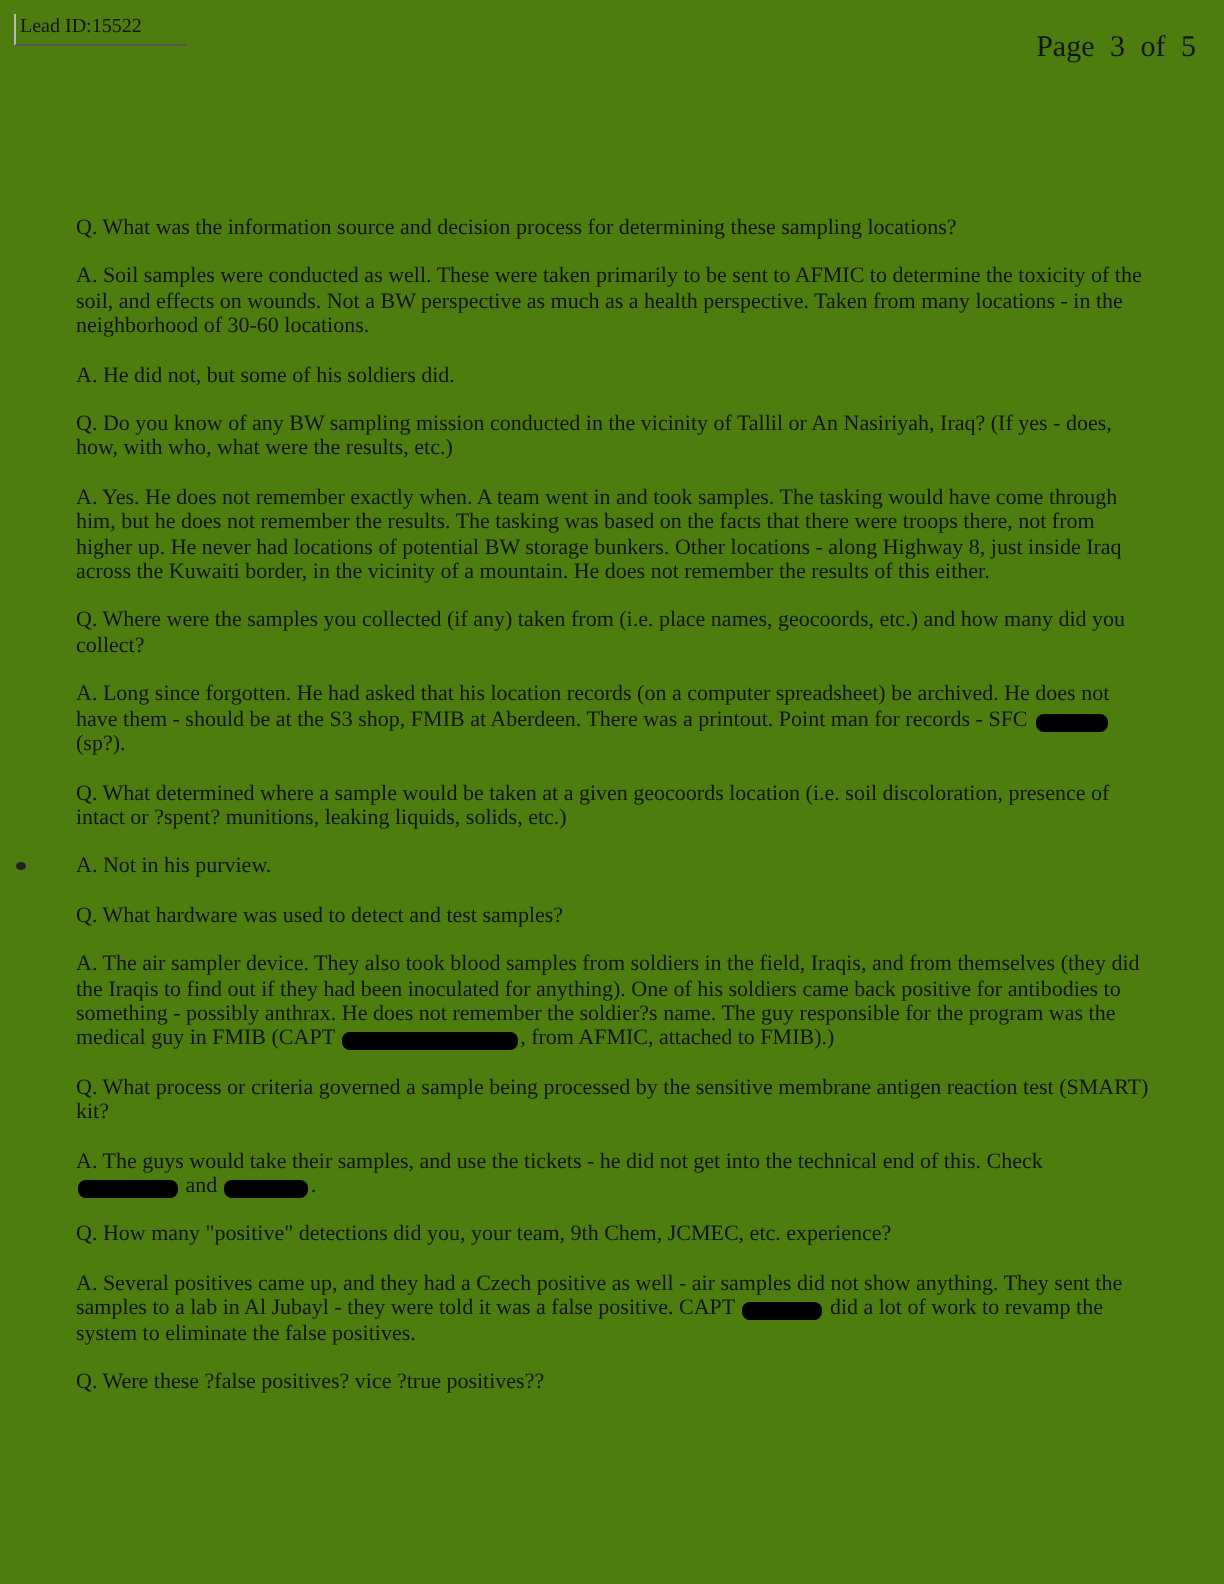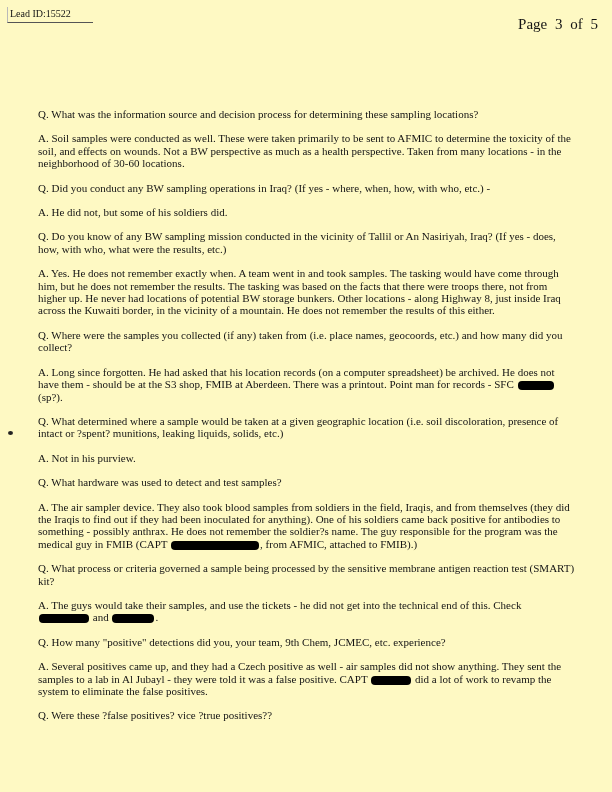--- a/index.html
+++ b/index.html
@@ -1,21 +1,21 @@
 <!DOCTYPE html>
 <html><head>
 <meta charset="utf-8">
 <style>
   html, body { margin: 0; padding: 0; background: #9a9a9a; }
   .page {
     position: relative;
     width: 612px;
     height: 792px;
     margin: 0 auto;
-    background: #fef9c3;
+    background: #4d7c0f;
     font-family: "Liberation Serif", serif;
     color: #141414;
     box-sizing: border-box;
     overflow: hidden;
   }
   .lead-id {
     position: absolute;
     top: 7px;
     left: 7px;
     font-size: 10px;
@@ -64,27 +64,26 @@
 </head>
 <body>
 
 <div class="page">
   <div class="lead-id">Lead ID:15522</div>
   <div class="page-num">Page 3 of 5</div>
   <div class="scan-speck"></div>
   <div class="content" id="qa-content">
       <p class="para">Q.  What was the information source and decision process for determining these sampling locations?</p>
       <p class="para">A.  Soil samples were conducted as well.  These were taken primarily to be sent to AFMIC to determine the toxicity of the soil, and effects on wounds.  Not a BW perspective as much as a health perspective.  Taken from many locations - in the neighborhood of 30-60 locations.</p>
-      <p class="para">Q.  Did you conduct any BW sampling operations in Iraq? (If yes - where, when, how, with who, etc.) -</p>
       <p class="para">A.  He did not, but some of his soldiers did.</p>
       <p class="para">Q.  Do you know of any BW sampling mission conducted in the vicinity of Tallil or An Nasiriyah, Iraq? (If yes - does, how, with who, what were the results, etc.)</p>
       <p class="para">A.  Yes.  He does not remember exactly when.  A team went in and took samples.  The tasking would have come through him, but he does not remember the results.  The tasking was based on the facts that there were troops there, not from higher up.  He never had locations of potential BW storage bunkers.  Other locations - along Highway 8, just inside Iraq across the Kuwaiti border, in the vicinity of a mountain.  He does not remember the results of this either.</p>
       <p class="para">Q.  Where were the samples you collected (if any) taken from (i.e. place names, geocoords, etc.) and how many did you collect?</p>
       <p class="para">A.  Long since forgotten.  He had asked that his location records (on a computer spreadsheet) be archived.  He does not have them - should be at the S3 shop, FMIB at Aberdeen.  There was a printout.  Point man for records - SFC <span class="redaction" style="width: 36px;"></span> (sp?).</p>
-      <p class="para">Q.  What determined where a sample would be taken at a given geographic location (i.e. soil discoloration, presence of intact or ?spent? munitions, leaking liquids, solids, etc.)</p>
+      <p class="para">Q.  What determined where a sample would be taken at a given geocoords location (i.e. soil discoloration, presence of intact or ?spent? munitions, leaking liquids, solids, etc.)</p>
       <p class="para">A.  Not in his purview.</p>
       <p class="para">Q.  What hardware was used to detect and test samples?</p>
       <p class="para">A.  The air sampler device.  They also took blood samples from soldiers in the field, Iraqis, and from themselves (they did the Iraqis to find out if they had been inoculated for anything).  One of his soldiers came back positive for antibodies to something - possibly anthrax.  He does not remember the soldier?s name.  The guy responsible for the program was the medical guy in FMIB (CAPT <span class="redaction" style="width: 88px;"></span>, from AFMIC, attached to FMIB).)</p>
       <p class="para">Q.  What process or criteria governed a sample being processed by the sensitive membrane antigen reaction test (SMART) kit?</p>
       <p class="para">A.  The guys would take their samples, and use the tickets - he did not get into the technical end of this.  Check <span class="redaction" style="width: 50px;"></span> and <span class="redaction" style="width: 42px;"></span>.</p>
       <p class="para">Q.  How many "positive" detections did you, your team, 9th Chem, JCMEC, etc. experience?</p>
       <p class="para">A.  Several positives came up, and they had a Czech positive as well - air samples did not show anything.  They sent the samples to a lab in Al Jubayl - they were told it was a false positive.  CAPT <span class="redaction" style="width: 40px;"></span> did a lot of work to revamp the system to eliminate the false positives.</p>
       <p class="para">Q.  Were these ?false positives? vice ?true positives??</p>
     </div>
 </div>

